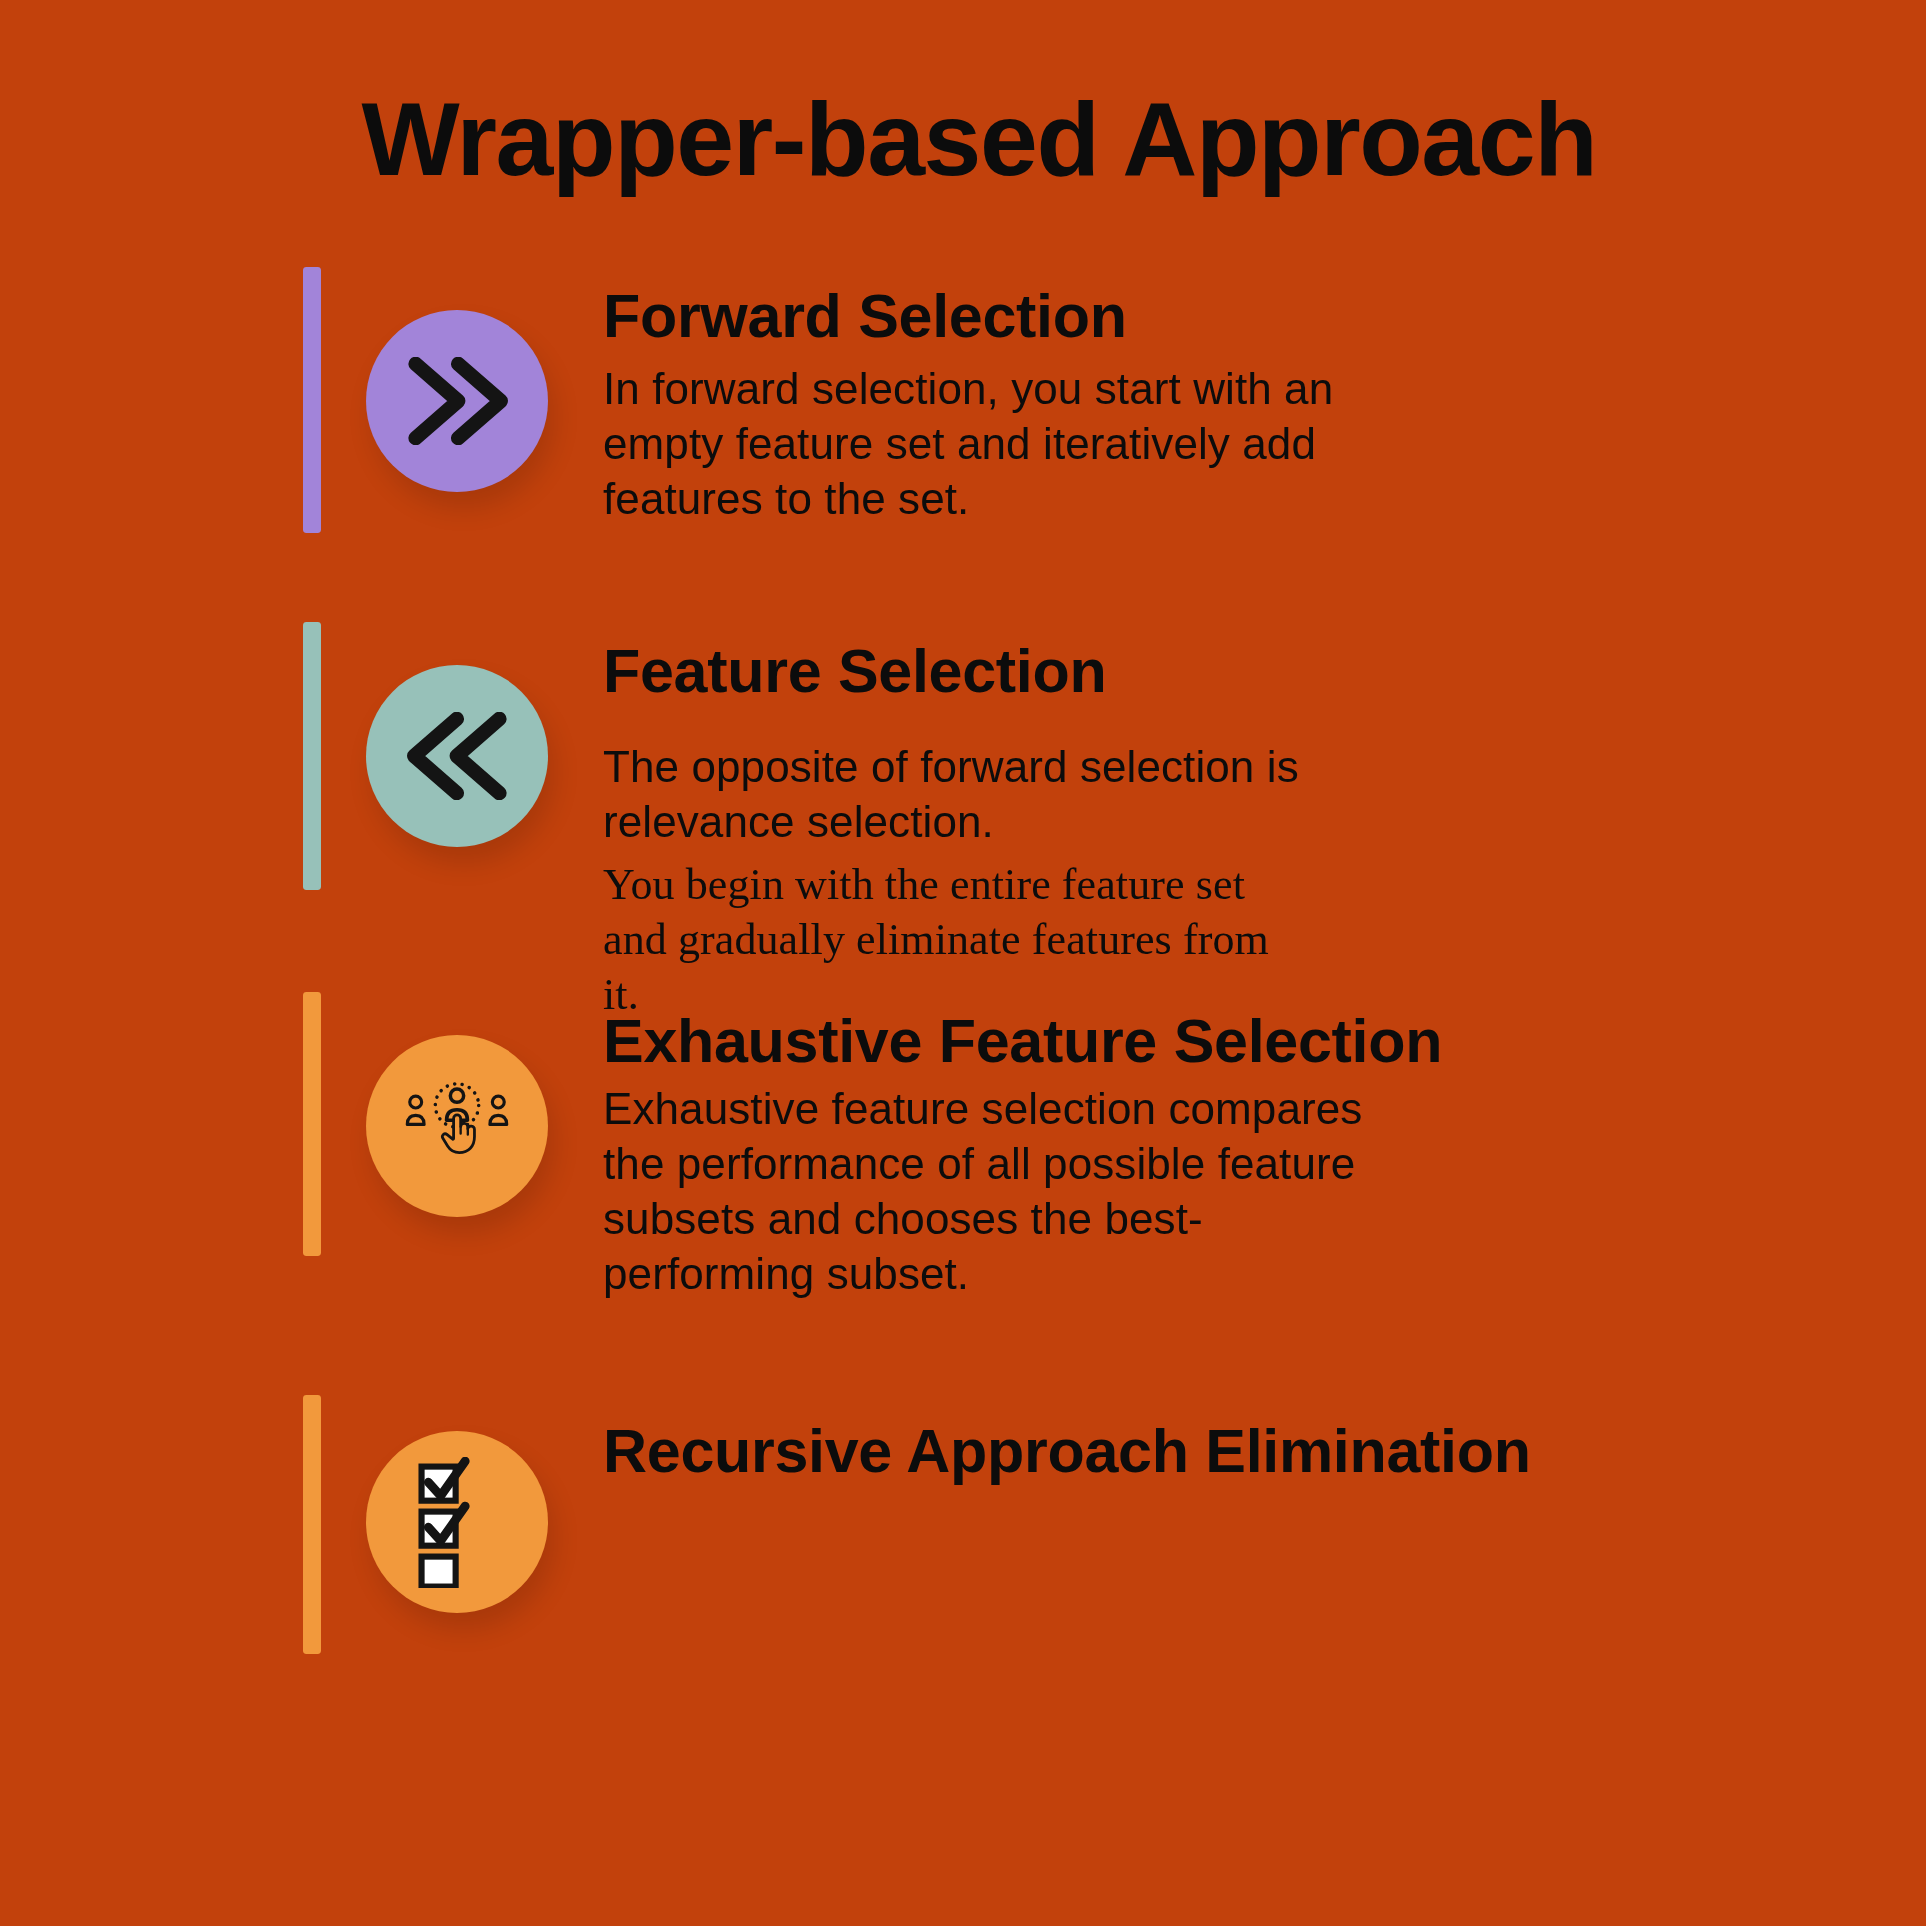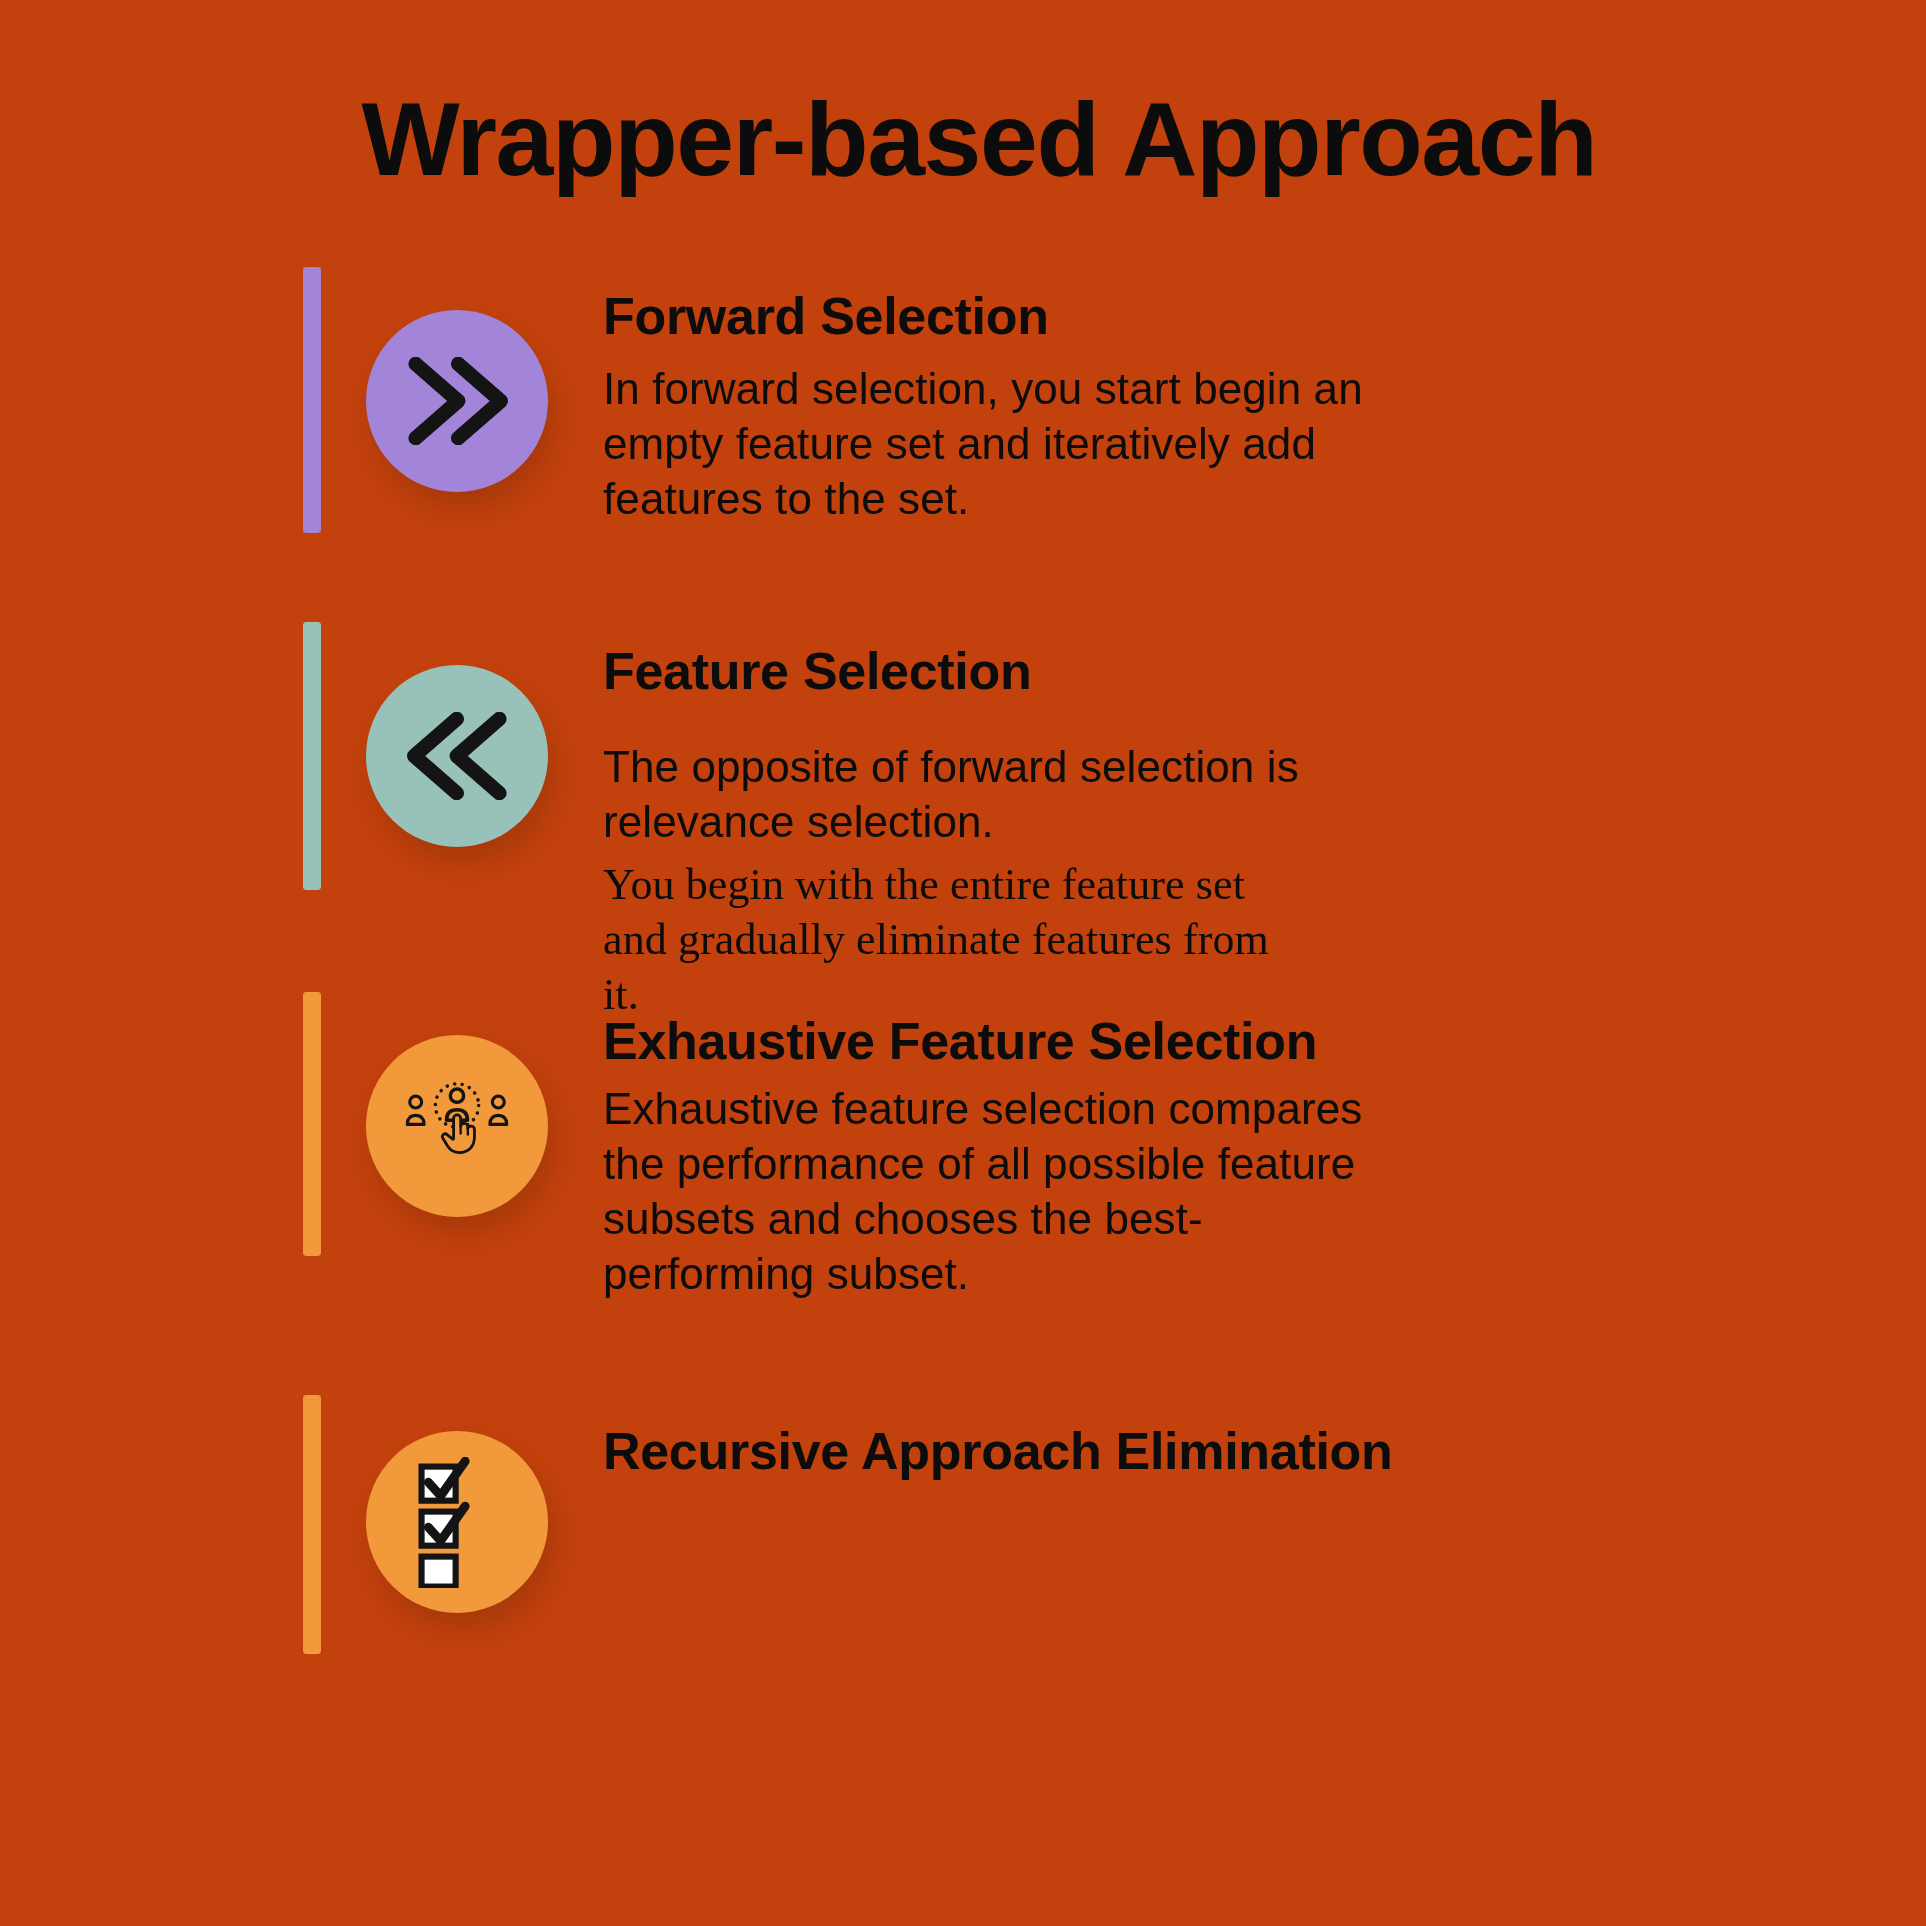--- a/index.html
+++ b/index.html
@@ -16,21 +16,21 @@
   }
   .item{position:absolute;left:303px;}
   .bar{position:absolute;left:0;top:0;width:18px;border-radius:3.4px;}
   .badge{
     position:absolute;left:63px;top:43px;width:182px;height:182px;border-radius:50%;
     display:flex;align-items:center;justify-content:center;
     box-shadow:6.8px 16.4px 26px rgba(0,0,0,0.13);
   }
   .content{position:absolute;left:300px;top:15px;width:1041px;}
   .content h2{
-    margin:0;font-size:52px;line-height:68px;font-weight:800;
+    margin:0;font-size:61px;line-height:68px;font-weight:800;
     letter-spacing:-0.3px;color:#0c0c0c;
   }
   .content p{
     margin:11px 0 0 0;font-size:44px;line-height:55px;font-weight:400;
     color:#0c0c0c;white-space:pre-line;letter-spacing:0.1px;
   }
   .s1{top:267px;}  .s1 .bar{height:266px;}
   .s2{top:622px;}  .s2 .bar{height:268px;}
   .s3{top:992px;} .s3 .bar{height:264px;}
   .s4{top:1395px;} .s4 .bar{height:259px;} .s4 .badge{top:36px;}
@@ -55,21 +55,21 @@
     <div class="badge purple">
       <span class="icon">
         <svg width="103" height="88" viewBox="0 0 150 128" fill="none">
           <path d="M14 10 L76 64 L14 118" stroke="#141414" stroke-width="21" stroke-linecap="round" stroke-linejoin="round"></path>
           <path d="M76 10 L138 64 L76 118" stroke="#141414" stroke-width="21" stroke-linecap="round" stroke-linejoin="round"></path>
         </svg>
       </span>
     </div>
     <div class="content">
       <h2>Forward Selection</h2>
-      <p>In forward selection, you start begin an
+      <p>In forward selection, you start with an
 empty feature set and iteratively add
 features to the set.</p>
     </div>
   </section>
 
   <section class="item s2">
     <div class="bar teal"></div>
     <div class="badge teal">
       <span class="icon">
         <svg width="103" height="88" viewBox="0 0 150 128" fill="none">

